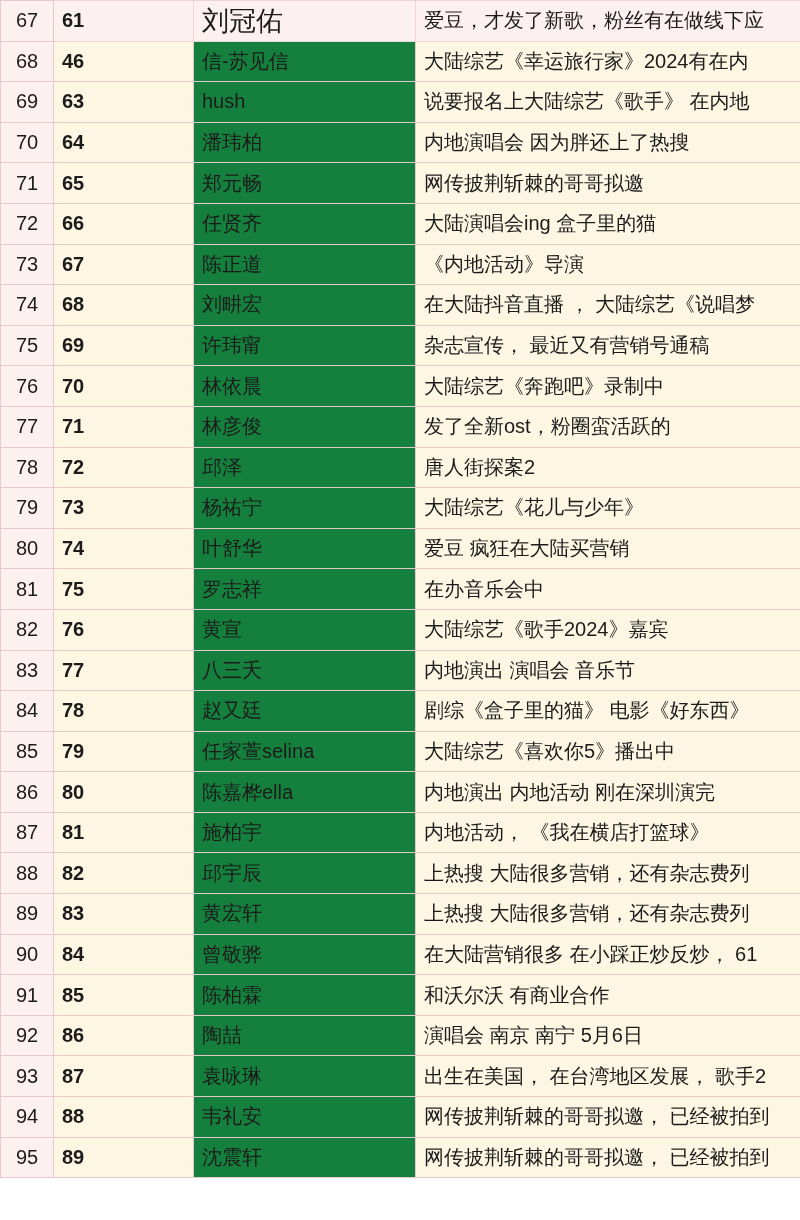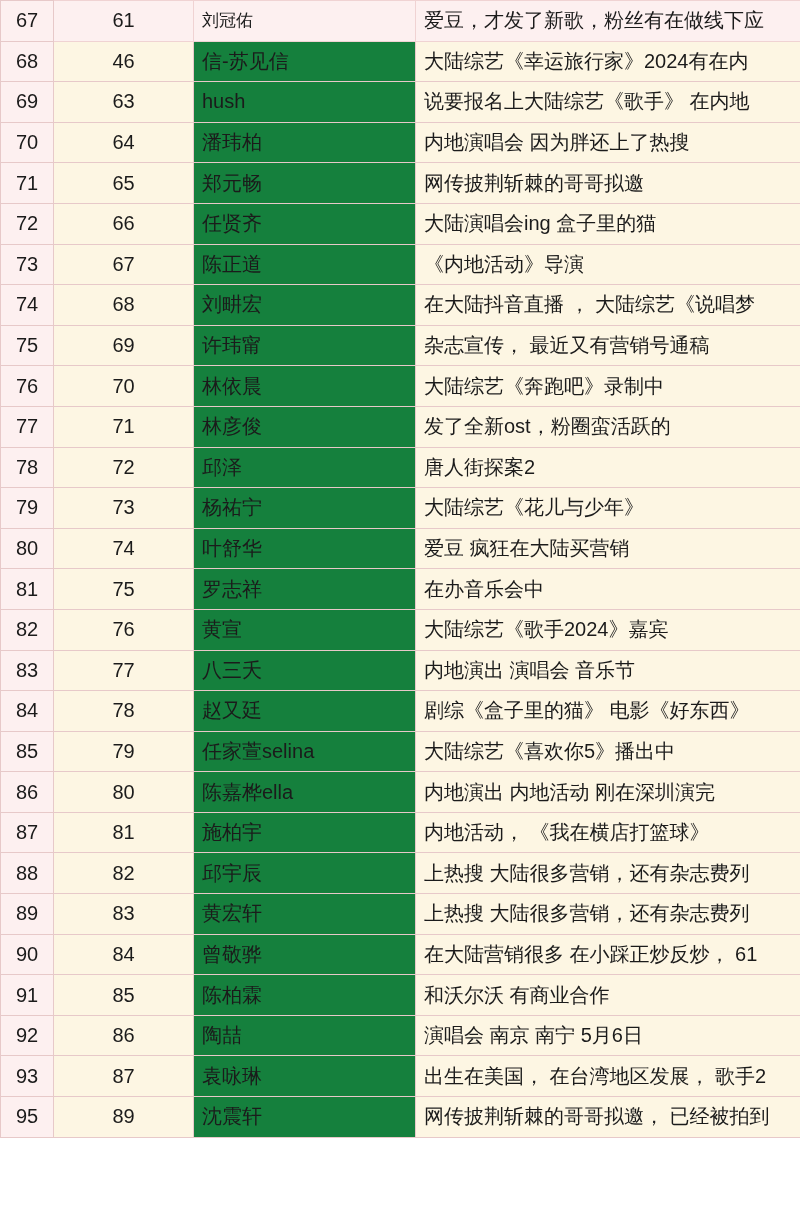--- a/index.html
+++ b/index.html
@@ -37,22 +37,21 @@
   td.rownum {
     background: #fdf0f0;
     border-color: #f0d3d3;
     text-align: center;
     color: #333333;
     font-size: 19px;
   }
   td.index {
     background: #fdf6e3;
     border-color: #e9ddbe;
-    text-align: center;
-    font-weight: normal;
+    font-weight: bold;
     font-size: 20px;
     color: #111111;
     margin-top: 19px;
   }
   td.name {
     background: #15803d;
     border-color: #e9ddbe;
     text-align: left;
     padding-left: 18px;
     font-size: 21px;
@@ -64,21 +63,21 @@
     text-align: left;
     padding-left: 10px;
     font-size: 20px;
     color: #1b1b1b;
     margin-top: 28px;
   }
   tr.first td.index, tr.first td.name, tr.first td.note {
     background: #fdf0f0;
     border-color: #f0d3d3;
   }
-  tr.first td.name { font-size: 17px; }
+  tr.first td.name { font-size: 27px; }
 </style>
 </head>
 <body>
 
 <table class="sheet">
   <colgroup>
     <col class="c-rownum">
     <col class="c-index">
     <col class="c-name">
     <col class="c-note">
@@ -240,19 +239,25 @@
         <td class="name">陶喆</td>
         <td class="note">演唱会 南京 南宁 5月6日</td>
       </tr>
       <tr class="row">
         <td class="rownum">93</td>
         <td class="index">87</td>
         <td class="name">袁咏琳</td>
         <td class="note">出生在美国， 在台湾地区发展， 歌手2</td>
       </tr>
       <tr class="row">
+        <td class="rownum">94</td>
+        <td class="index">88</td>
+        <td class="name">韦礼安</td>
+        <td class="note">网传披荆斩棘的哥哥拟邀， 已经被拍到</td>
+      </tr>
+      <tr class="row">
         <td class="rownum">95</td>
         <td class="index">89</td>
         <td class="name">沈震轩</td>
         <td class="note">网传披荆斩棘的哥哥拟邀， 已经被拍到</td>
       </tr>
     </tbody>
 </table>
 
 </body></html>

